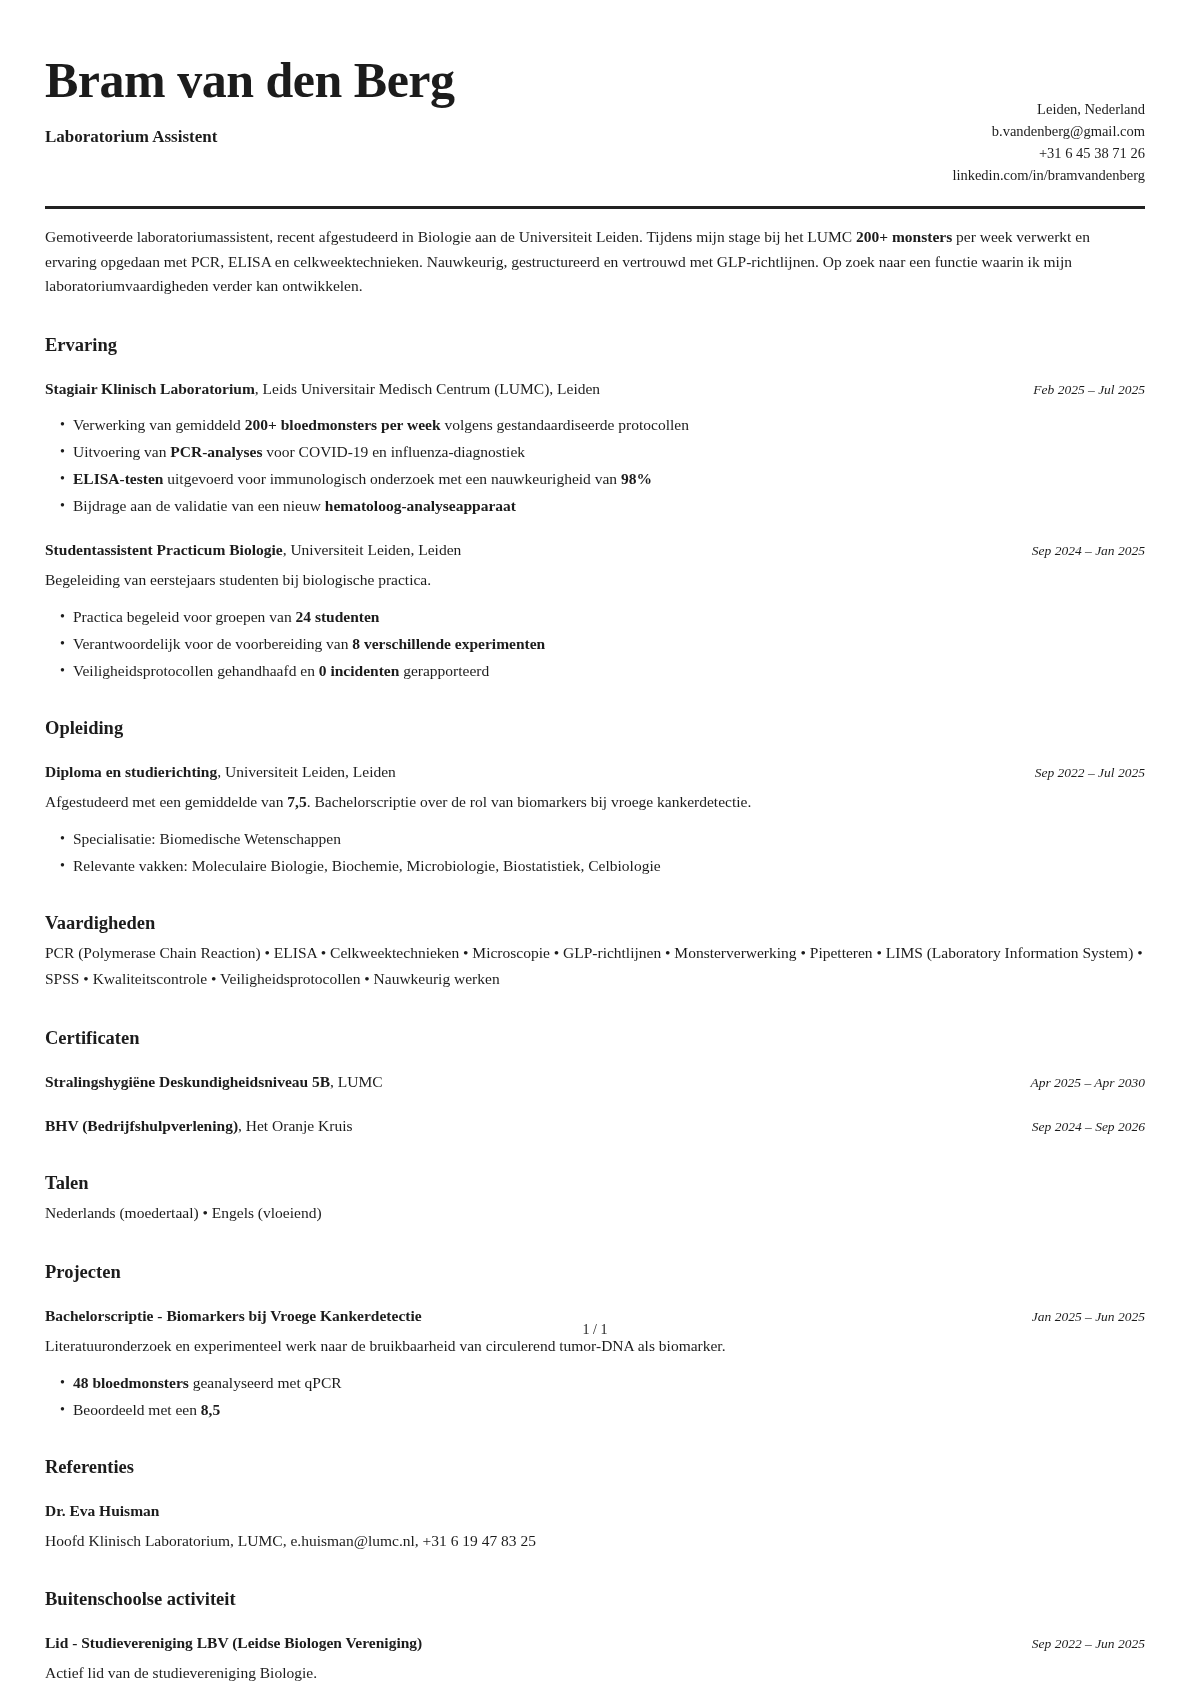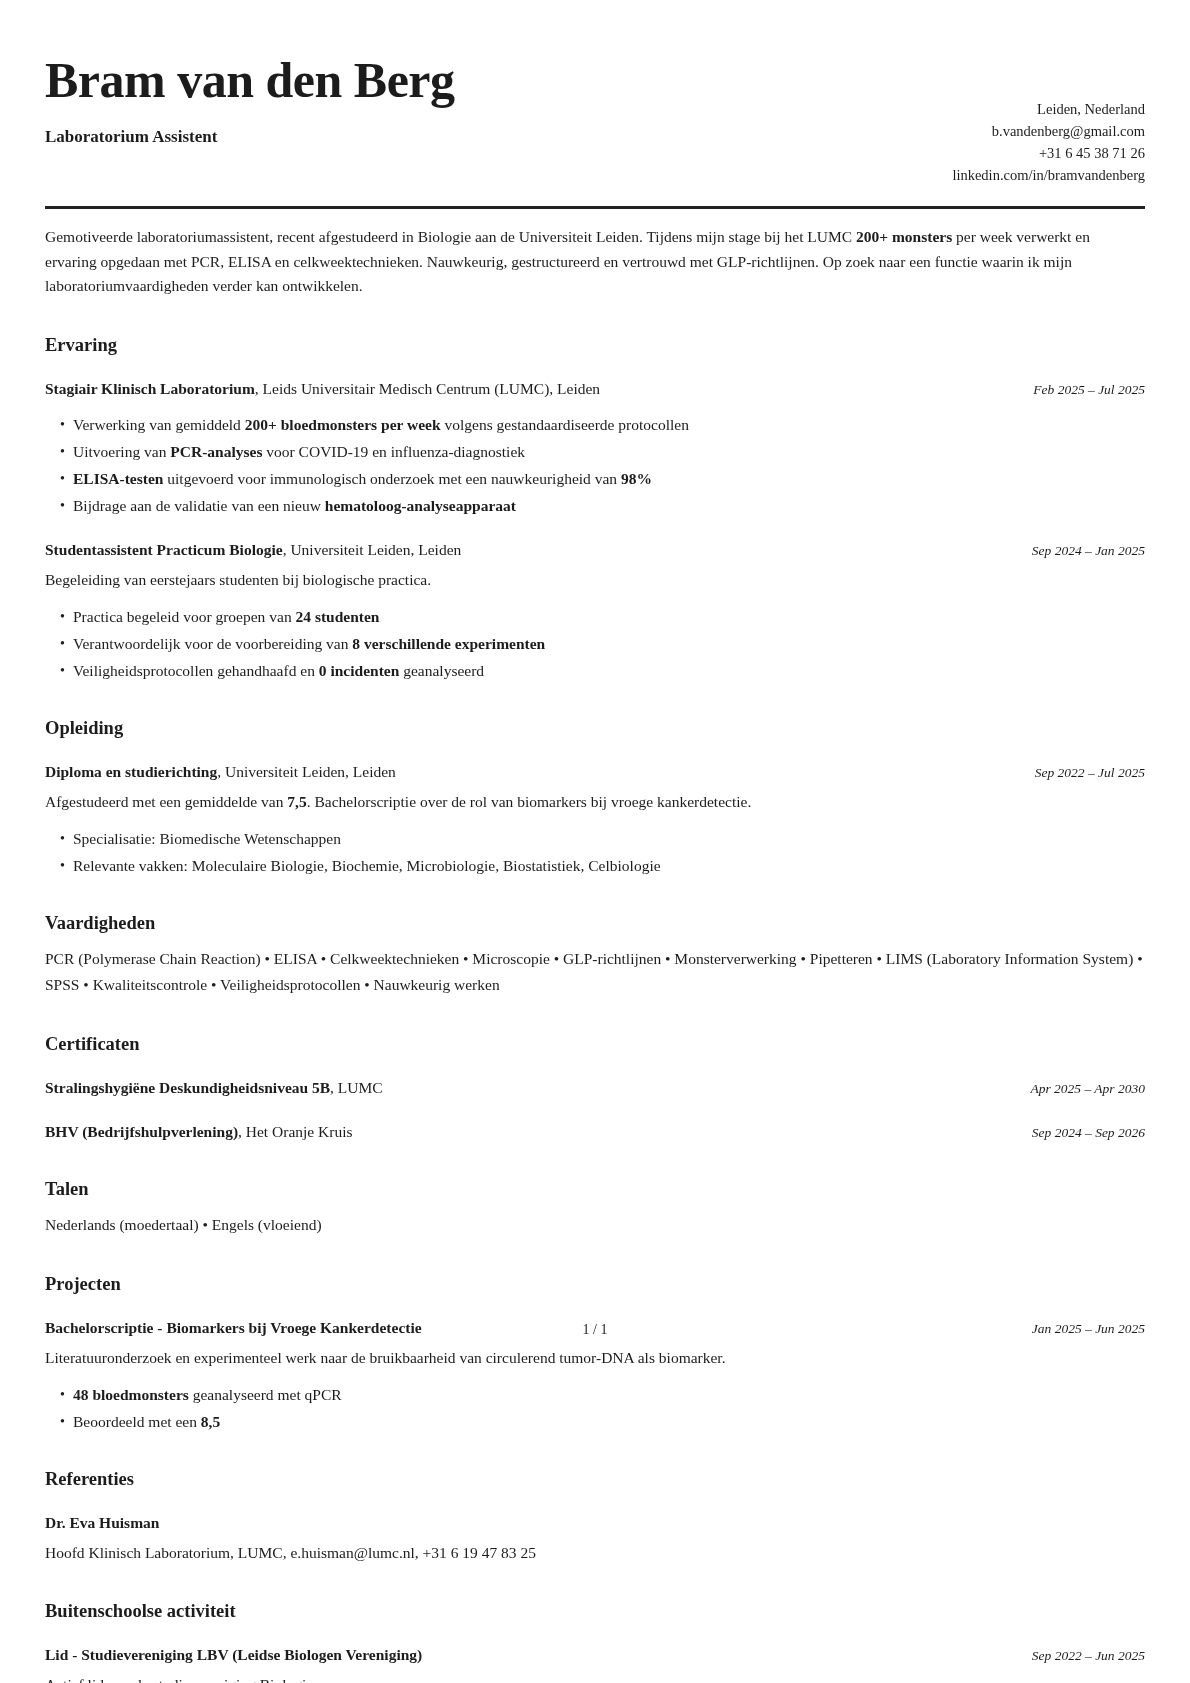--- a/index.html
+++ b/index.html
@@ -19,21 +19,21 @@
   .section { margin-top: 36px; }
   .section-heading { font-size: 18.5px; font-weight: 700; }
   .entry { margin-top: 21px; }
   .entry-head { display: flex; justify-content: space-between; align-items: baseline; gap: 24px; }
   .entry-title { line-height: 23px; }
   .entry-date { font-size: 13.5px; font-style: italic; white-space: nowrap; }
   .entry-sub { margin-top: 7px; line-height: 24px; }
   .bullets { list-style: none; margin-top: 13px; }
   .bullets li { position: relative; padding-left: 28px; margin-top: 4px; line-height: 23px; }
   .bullets li::before { content: "\2022"; position: absolute; left: 15px; top: 0; font-size: 14px; }
-  .skills-line { margin-top: 12px; line-height: 26px; }
+  .skills-line { margin-top: 6px; line-height: 26px; }
   .footer { position: absolute; bottom: 16px; left: 0; width: 100%; text-align: center; font-size: 14px; }
   b { font-weight: 700; }
 </style>
 </head>
 <body>
 
 <div class="page">
 
   <div class="header">
     <div>
@@ -69,21 +69,21 @@
         </div>
         <div class="entry">
           <div class="entry-head">
             <div class="entry-title"><b>Studentassistent Practicum Biologie</b><span>, Universiteit Leiden, Leiden</span></div>
             <div class="entry-date">Sep 2024 – Jan 2025</div>
           </div>
           <p class="entry-sub">Begeleiding van eerstejaars studenten bij biologische practica.</p>
           <ul class="bullets">
             <li><span>Practica begeleid voor groepen van </span><b>24 studenten</b></li>
             <li><span>Verantwoordelijk voor de voorbereiding van </span><b>8 verschillende experimenten</b></li>
-            <li><span>Veiligheidsprotocollen gehandhaafd en </span><b>0 incidenten</b><span> geanalyseerd</span></li>
+            <li><span>Veiligheidsprotocollen gehandhaafd en </span><b>0 incidenten</b><span> gerapporteerd</span></li>
           </ul>
         </div>
       </section>
       <section class="section">
         <h2 class="section-heading">Opleiding</h2>
         <div class="entry">
           <div class="entry-head">
             <div class="entry-title"><b>Diploma en studierichting</b><span>, Universiteit Leiden, Leiden</span></div>
             <div class="entry-date">Sep 2022 – Jul 2025</div>
           </div>

